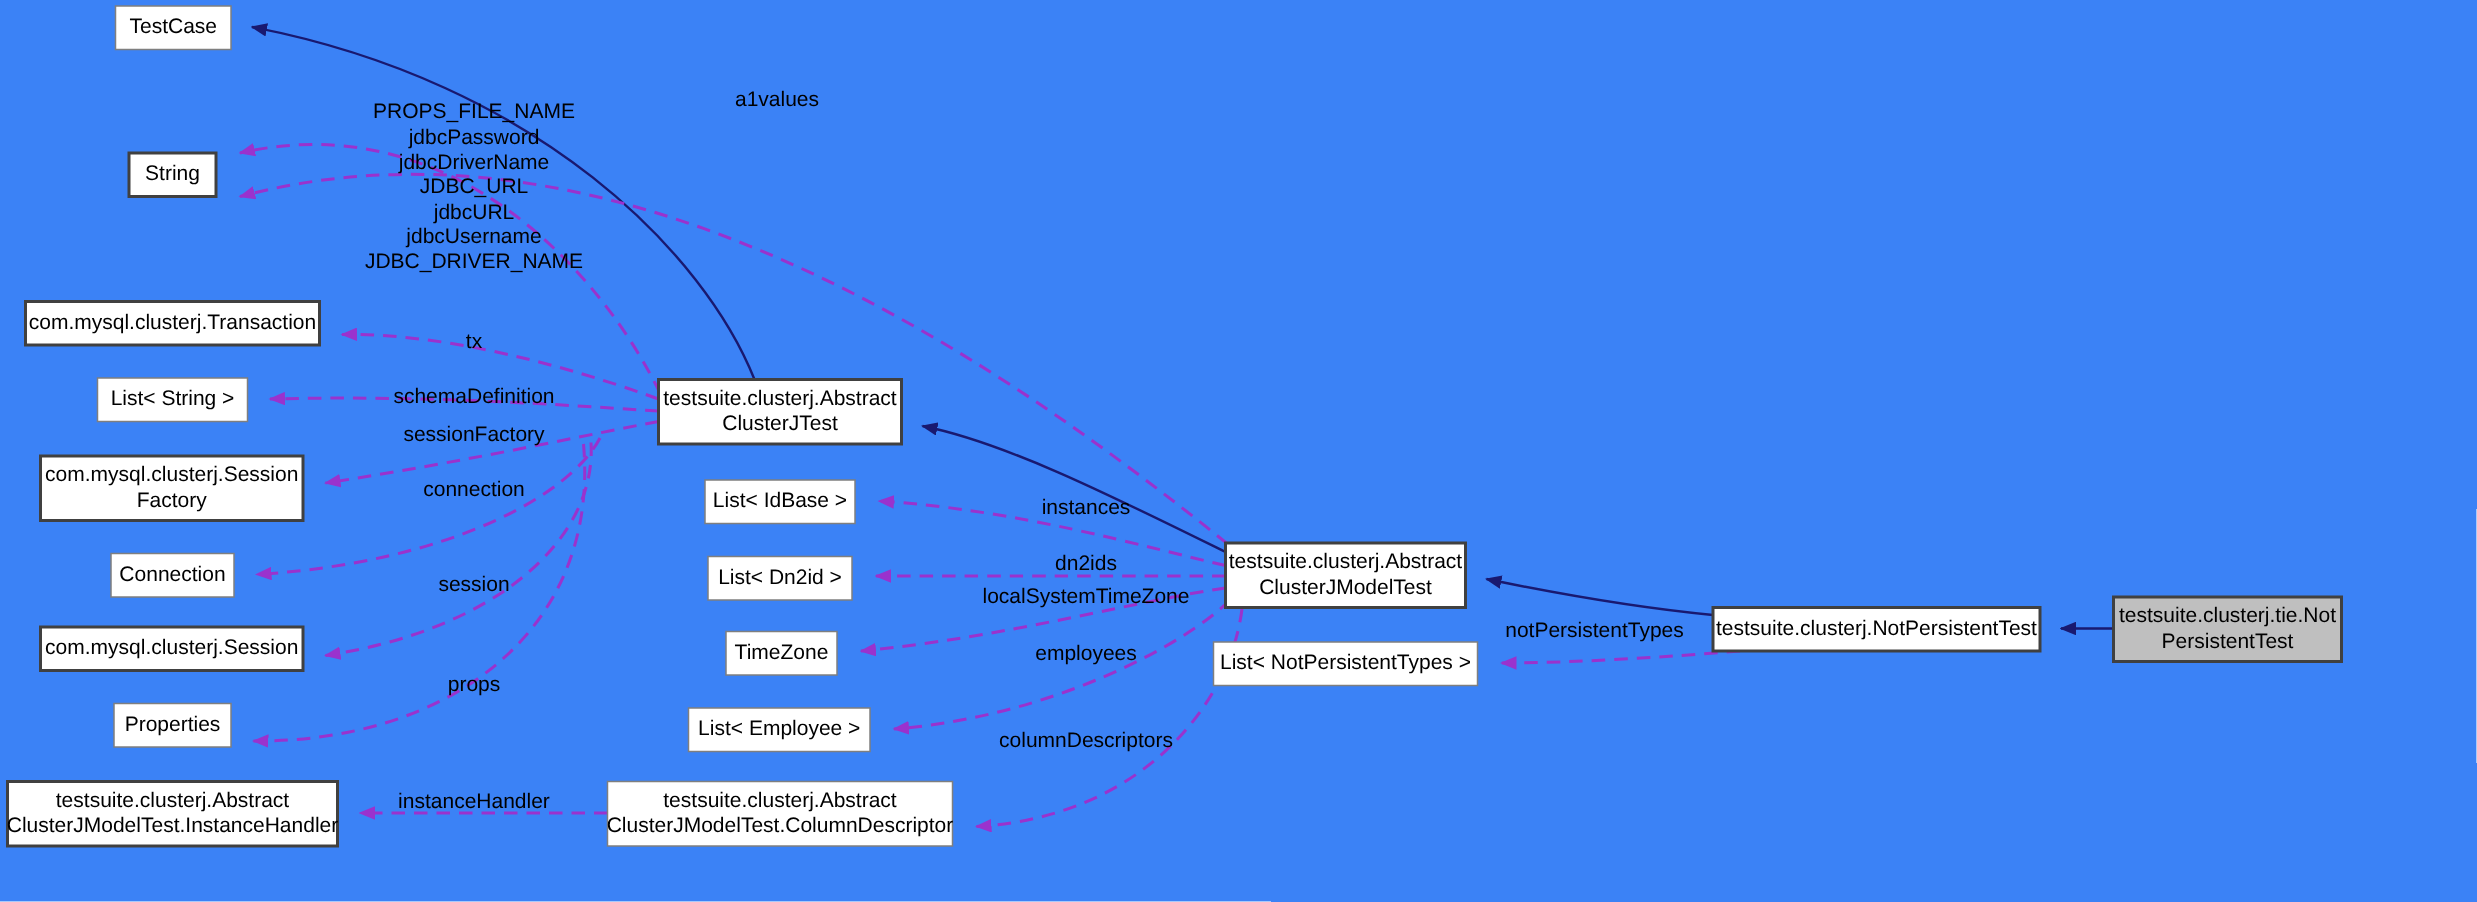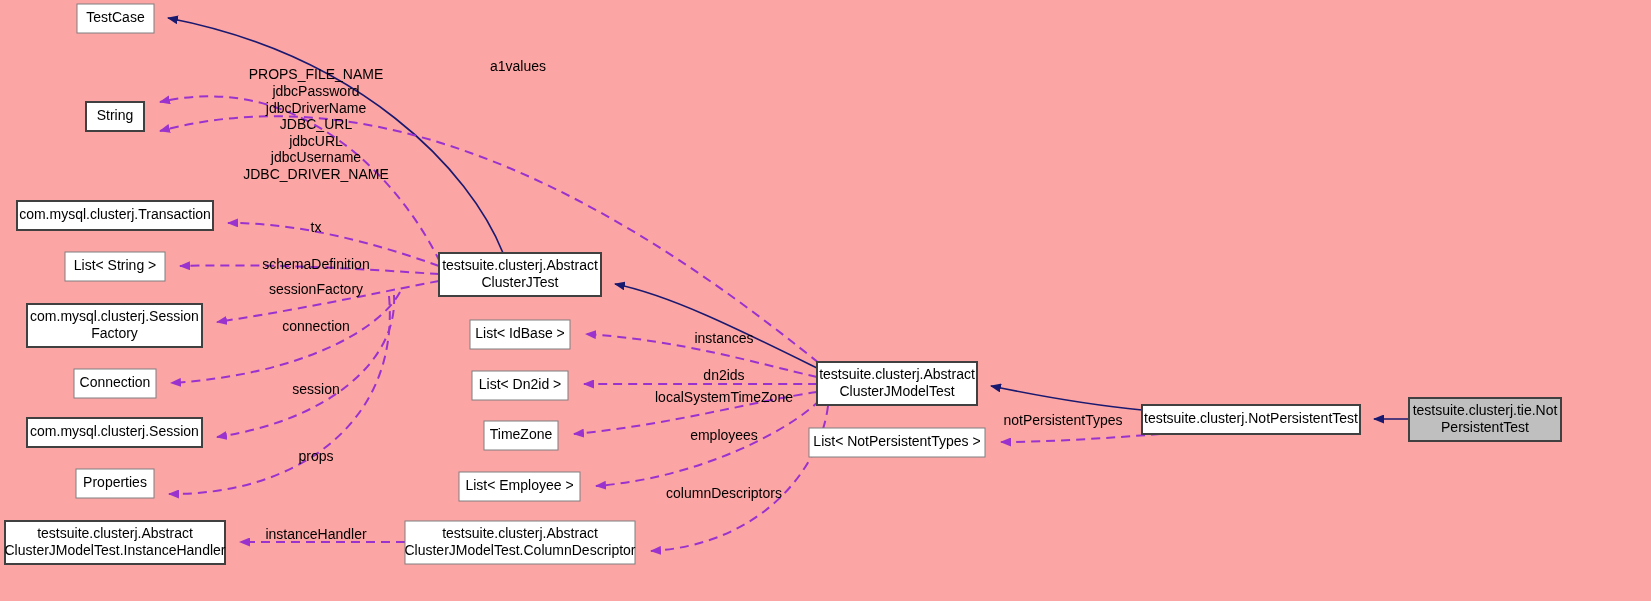--- a/index.html
+++ b/index.html
@@ -4,21 +4,21 @@
 <style>
   html, body {
     margin: 0;
     padding: 0;
     background: #ffffff;
   }
   #diagram-root {
     position: relative;
     width: 1651px;
     height: 601px;
-    background: #fca5a5;
+    background: #3b82f6;
     overflow: hidden;
     font-family: "Liberation Sans", sans-serif;
   }
   svg#uml-canvas {
     position: absolute;
     left: 0;
     top: 0;
     width: 1651px;
     height: 601px;
     display: block;

